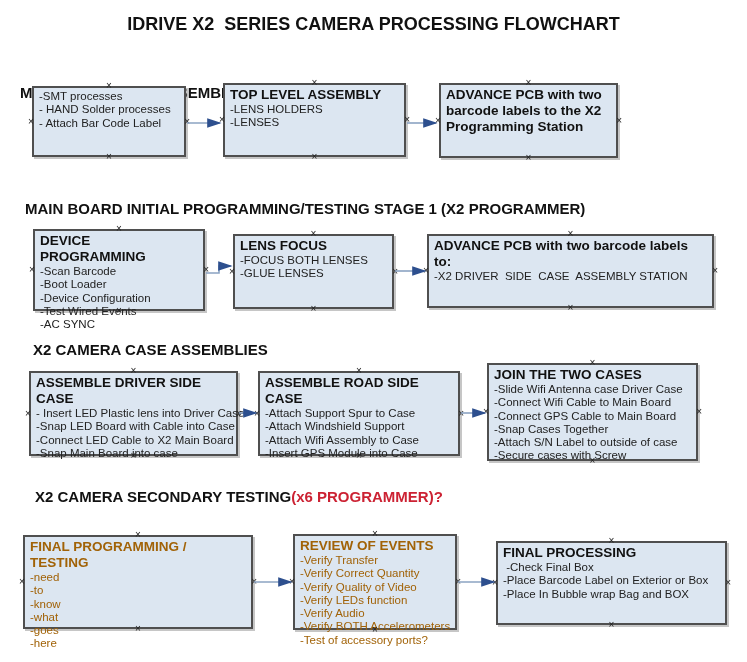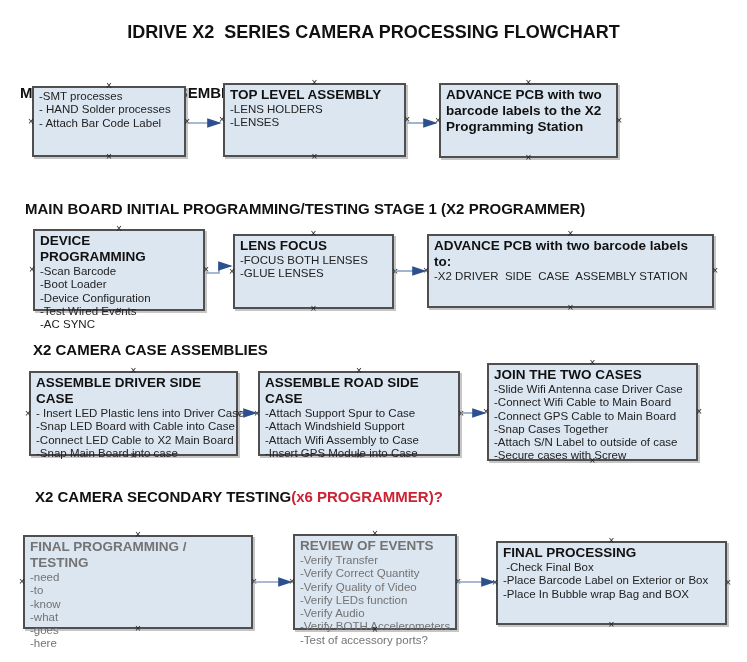--- a/index.html
+++ b/index.html
@@ -1,28 +1,28 @@
 <!DOCTYPE html>
 <html><head>
 <meta charset="utf-8">
 <style>
   html,body{margin:0;padding:0;background:#ffffff;}
   #page{position:relative;width:747px;height:662px;background:#ffffff;overflow:hidden;
         font-family:"Liberation Sans",sans-serif;color:#111;}
   .page-title{position:absolute;left:0;top:14px;width:747px;text-align:center;
-        font-size:18px;font-weight:bold;white-space:pre;color:#111;margin-top:8px;}
+        font-size:18px;font-weight:bold;white-space:pre;color:#111;}
   .sec-head{position:absolute;font-size:15px;font-weight:bold;white-space:pre;color:#111;}
   .sec-head .red{color:#cc2233;}
   .sec-head .red{margin-left:0;}
   .fc-box{position:absolute;box-sizing:border-box;background:#dce6f1;
         border:2px solid #4f4f4f;box-shadow:2px 2px 0 rgba(128,128,128,.45);
         padding:2px 4px 0 5px;}
   .bt{font-weight:bold;font-size:13.5px;line-height:16px;color:#111;}
   .lines .line{font-size:11.5px;line-height:13.3px;white-space:pre;color:#222;}
-  .fc-box.red .bt,.fc-box.red .line{color:#737373;}
+  .fc-box.red .bt,.fc-box.red .line{color:#a16207;}
   .handle{position:absolute;font-size:10px;line-height:10px;color:#222;font-weight:normal;}
   .h-t{top:-7px;left:50%;transform:translateX(-50%);}
   .h-b{bottom:-7px;left:50%;transform:translateX(-50%);}
   .h-l{left:-6px;top:50%;transform:translateY(-50%);}
   .h-r{right:-6px;top:50%;transform:translateY(-50%);}
   svg.connectors{position:absolute;left:0;top:0;width:747px;height:662px;pointer-events:none;}
 </style>
 </head>
 <body>
 

